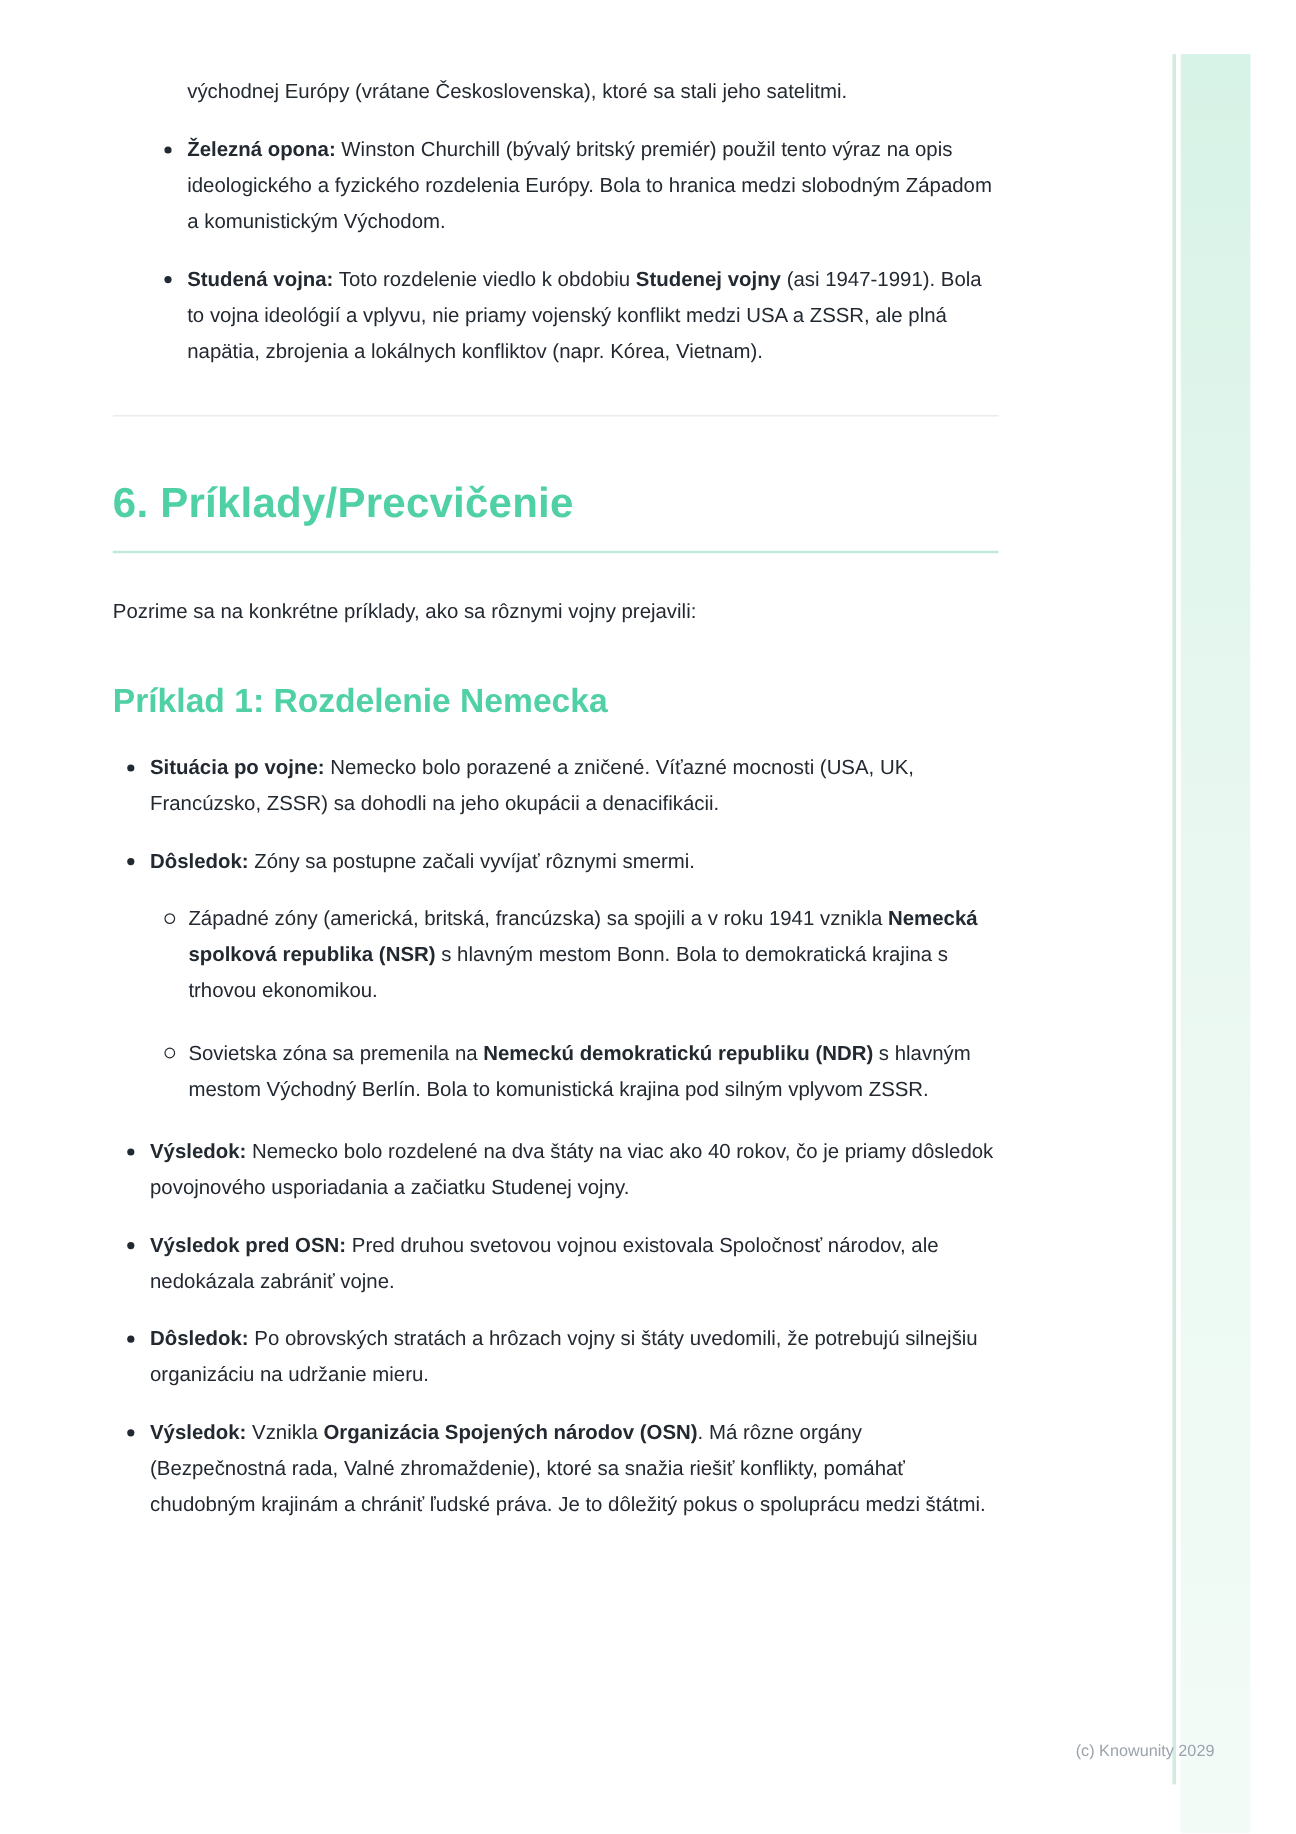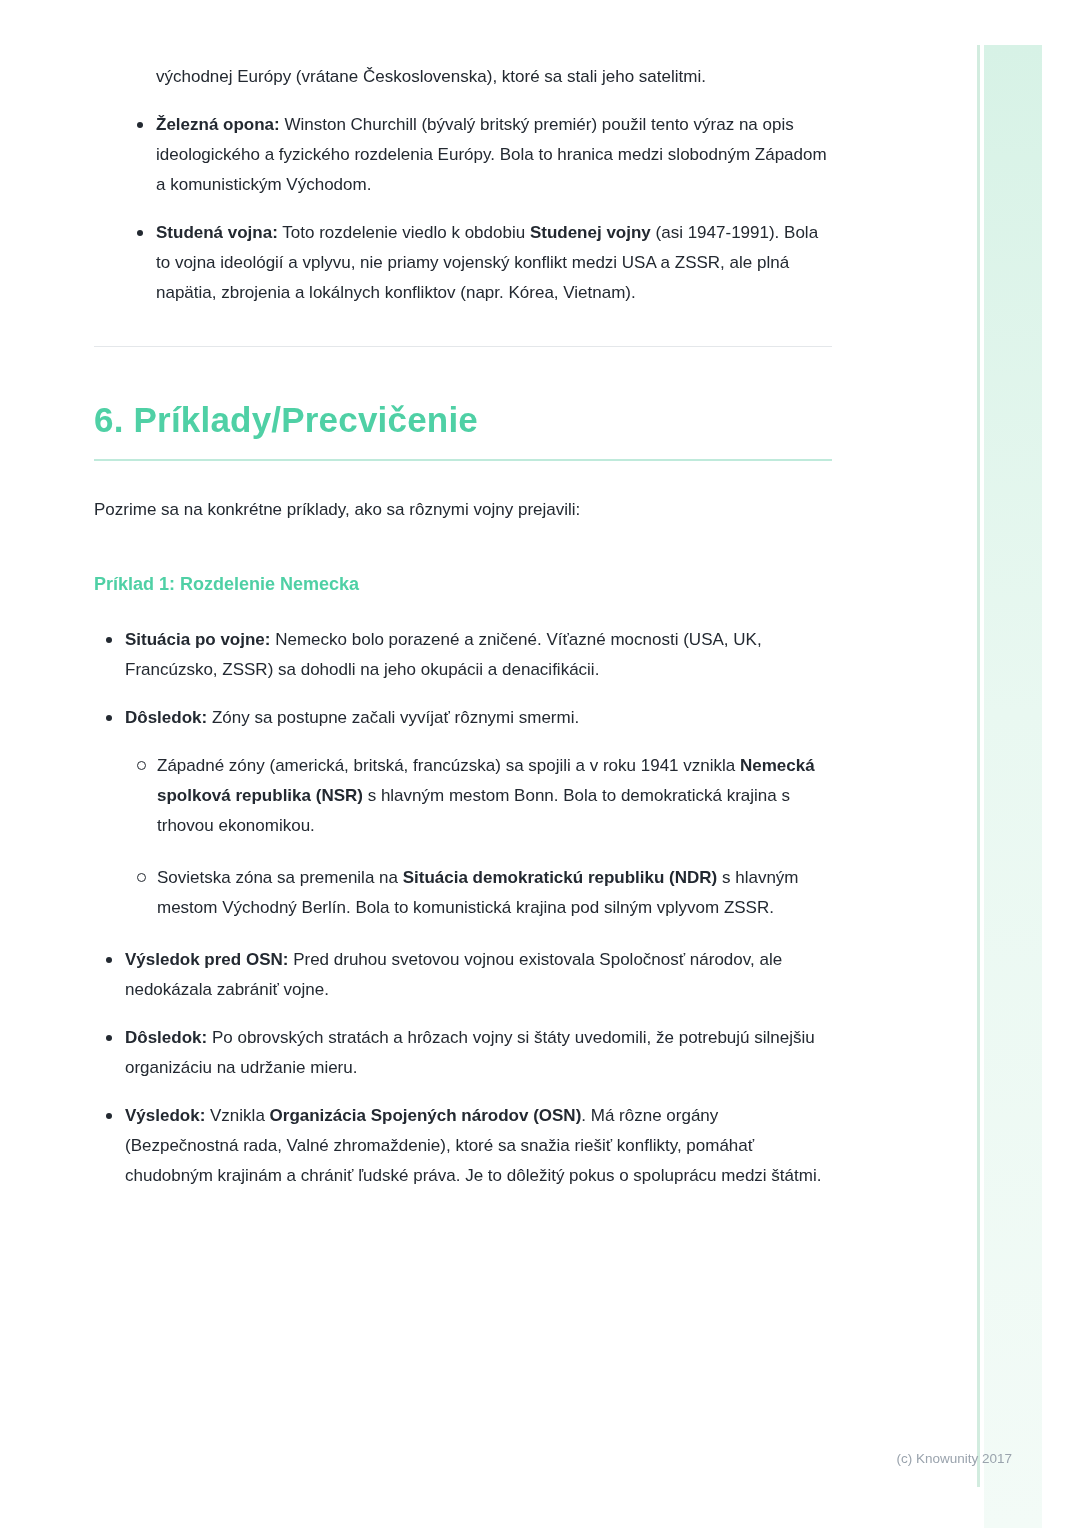--- a/index.html
+++ b/index.html
@@ -23,21 +23,21 @@
   .sub .marker { left: 43px; }
   .dot    { width: 6px; height: 6px; border-radius: 50%; background: #232931; top: 12px; }
   .circle { width: 7px; height: 7px; border-radius: 50%; border: 1.5px solid #232931; background: transparent; top: 10px; }
   .divider { height: 1px; background: var(--divider, #e4e7ea); margin: 38px 0 0 0; }
   .h1 {
     color: var(--accent, #4fd0a5); font-size: 35px; line-height: 1.2;
     font-weight: 700; margin: 52px 0 0 0; letter-spacing: 0.2px;
   }
   .h1-underline { height: 2px; background: var(--accent-soft, #bfeadb); margin: 18px 0 0 0; }
   .paragraph { margin: 34px 0 0 0; }
-  .h2 { color: var(--accent, #4fd0a5); font-size: 18px; font-weight: 700; margin: 44px 0 26px 0; }
+  .h2 { color: var(--accent, #4fd0a5); font-size: 28px; font-weight: 700; margin: 44px 0 26px 0; }
   strong { font-weight: 700; }
   .footer {
     position: absolute; right: 68px; bottom: 62px;
     font-size: 13.5px; color: var(--footer, #9aa3ad);
   }
   .side-soft {
     position: absolute; top: 45px; right: 38px; width: 58px; bottom: 0;
     background: linear-gradient(180deg, #d7f2e6 0%, #e9f8f1 45%, #f3fbf7 100%);
   }
   .side-line {
@@ -73,29 +73,33 @@
     <div class="item lvl1">
       <span class="marker dot"></span>
       <div class="itext"><strong>Dôsledok:</strong><span> Zóny sa postupne začali vyvíjať rôznymi smermi.</span></div>
     </div>
     <div class="item sub">
       <span class="marker circle"></span>
       <div class="itext"><span>Západné zóny (americká, britská, francúzska) sa spojili a v roku 1941 vznikla </span><strong>Nemecká spolková republika (NSR)</strong><span> s hlavným mestom Bonn. Bola to demokratická krajina s trhovou ekonomikou.</span></div>
     </div>
     <div class="item sub">
       <span class="marker circle"></span>
-      <div class="itext"><span>Sovietska zóna sa premenila na </span><strong>Situácia demokratickú republiku (NDR)</strong><span> s hlavným mestom Východný Berlín. Bola to komunistická krajina pod silným vplyvom ZSSR.</span></div>
+      <div class="itext"><span>Sovietska zóna sa premenila na </span><strong>Nemeckú demokratickú republiku (NDR)</strong><span> s hlavným mestom Východný Berlín. Bola to komunistická krajina pod silným vplyvom ZSSR.</span></div>
+    </div>
+    <div class="item lvl1">
+      <span class="marker dot"></span>
+      <div class="itext"><strong>Výsledok:</strong><span> Nemecko bolo rozdelené na dva štáty na viac ako 40 rokov, čo je priamy dôsledok povojnového usporiadania a začiatku Studenej vojny.</span></div>
     </div>
     <div class="item lvl1">
       <span class="marker dot"></span>
       <div class="itext"><strong>Výsledok pred OSN:</strong><span> Pred druhou svetovou vojnou existovala Spoločnosť národov, ale nedokázala zabrániť vojne.</span></div>
     </div>
     <div class="item lvl1">
       <span class="marker dot"></span>
       <div class="itext"><strong>Dôsledok:</strong><span> Po obrovských stratách a hrôzach vojny si štáty uvedomili, že potrebujú silnejšiu organizáciu na udržanie mieru.</span></div>
     </div>
     <div class="item lvl1">
       <span class="marker dot"></span>
       <div class="itext"><strong>Výsledok:</strong><span> Vznikla </span><strong>Organizácia Spojených národov (OSN)</strong><span>. Má rôzne orgány (Bezpečnostná rada, Valné zhromaždenie), ktoré sa snažia riešiť konflikty, pomáhať chudobným krajinám a chrániť ľudské práva. Je to dôležitý pokus o spoluprácu medzi štátmi.</span></div>
     </div>
   </main>
 
-<div class="footer">(c) Knowunity 2017</div>
+<div class="footer">(c) Knowunity 2029</div>
 
 </body></html>

